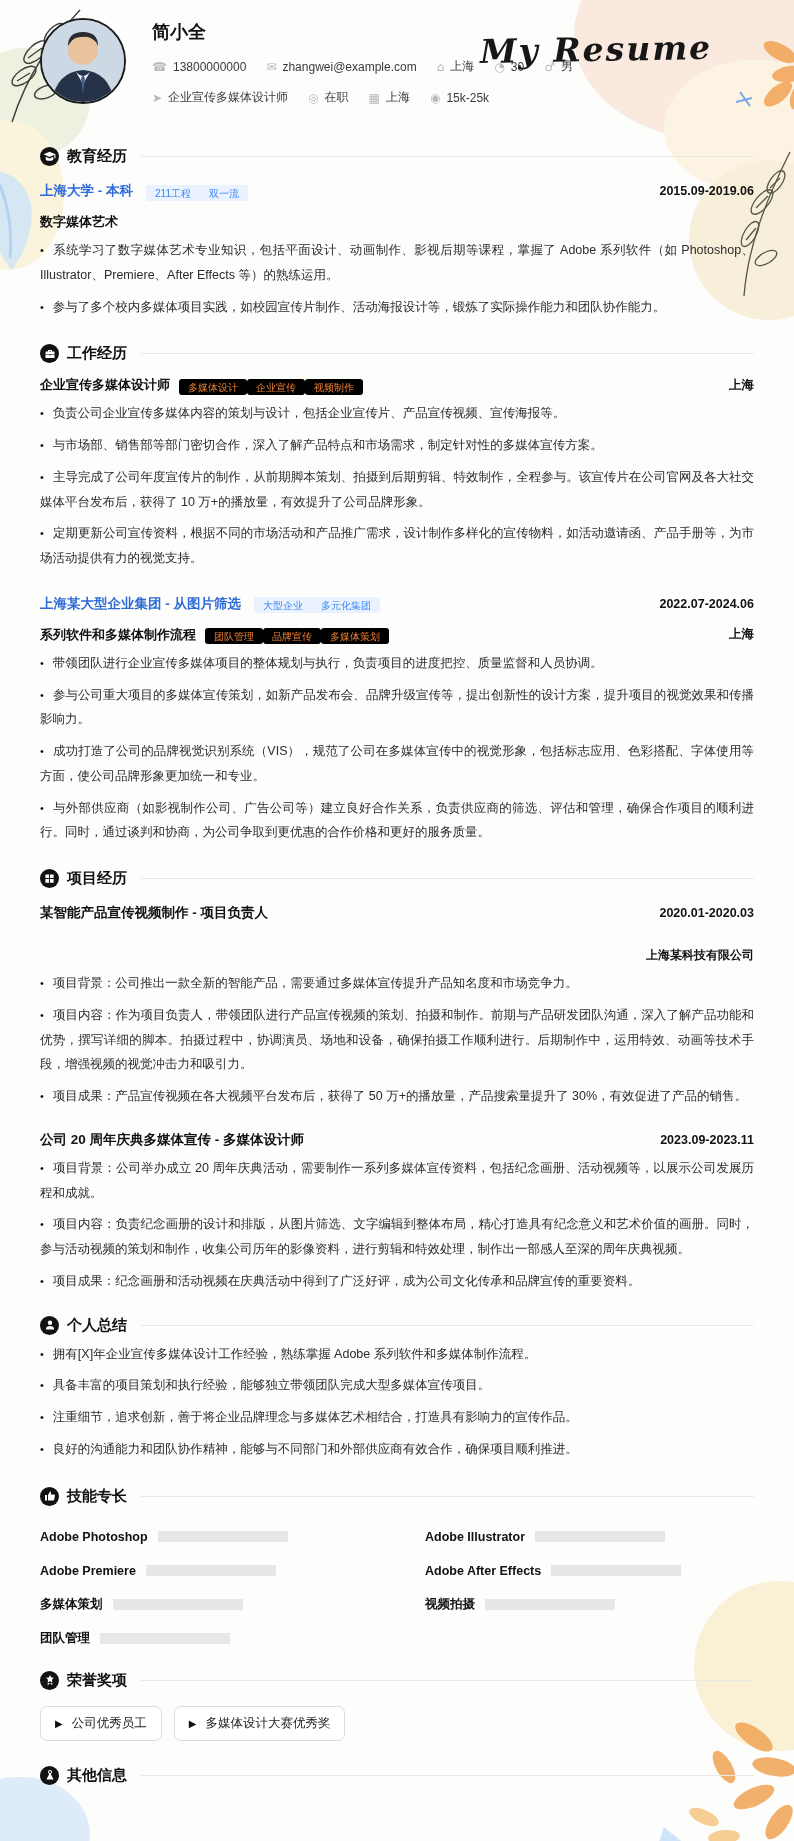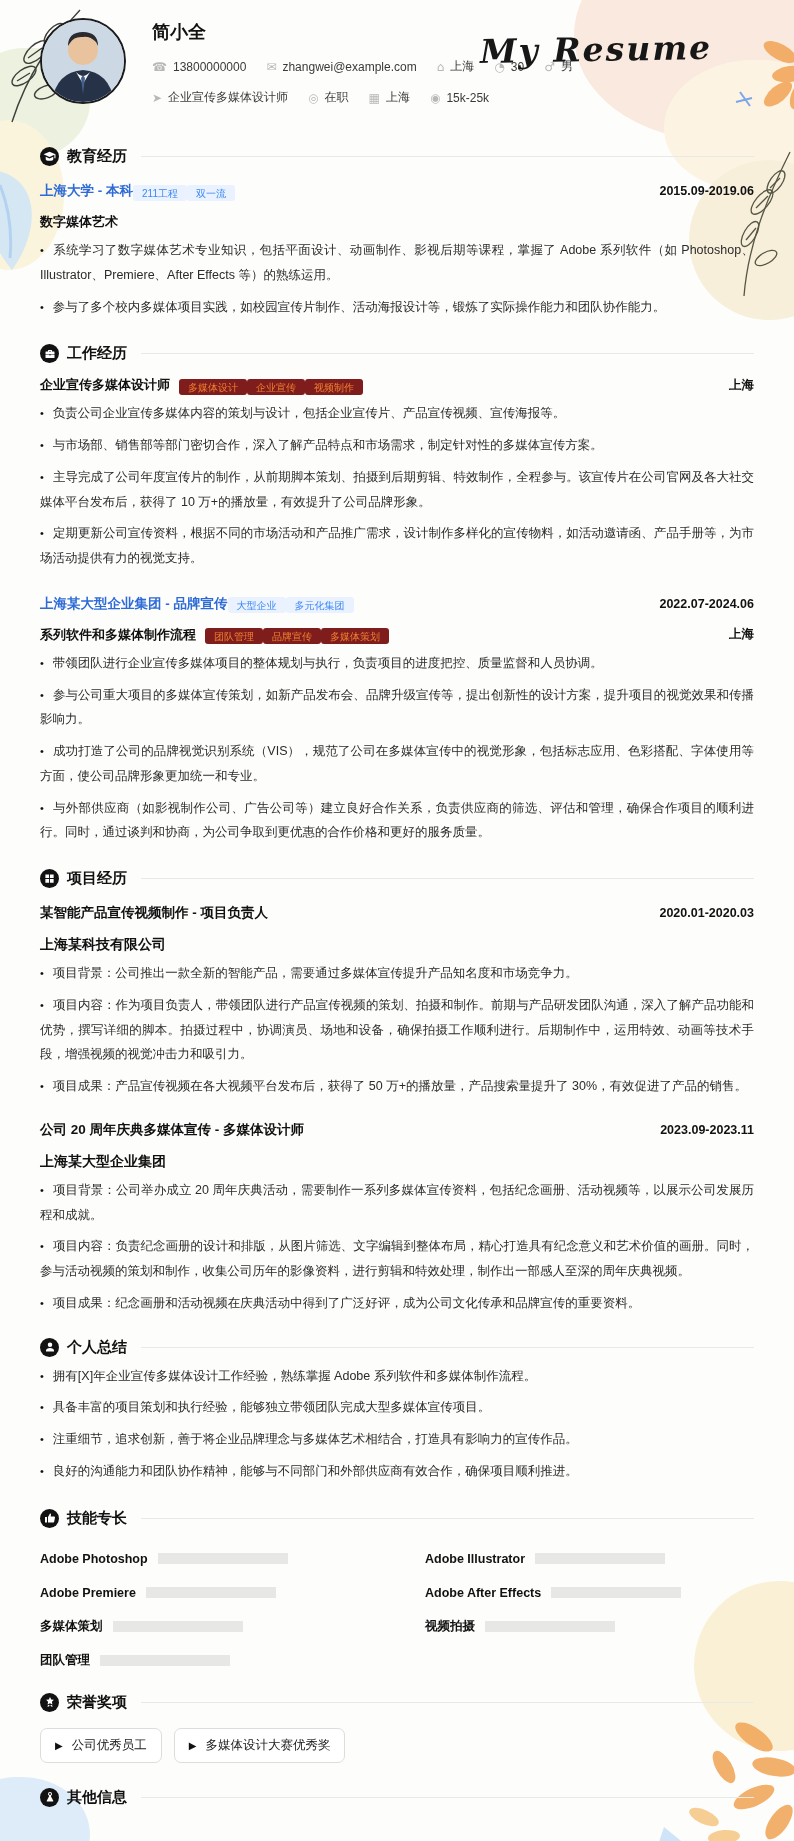--- a/index.html
+++ b/index.html
@@ -29,37 +29,37 @@
   
   .section{margin-top:25px;}
   .sec-head{display:flex;align-items:center;margin-bottom:6px;}
   .sec-icon{width:19px;height:19px;border-radius:50%;background:#121212;color:#fff;
     display:flex;align-items:center;justify-content:center;flex:0 0 auto;}
   .sec-icon svg{display:block;}
   .sec-title{font-size:15px;font-weight:bold;color:#111;margin-left:8px;}
   .sec-line{flex:1;height:1px;background:#e9e9e7;margin-left:14px;}
 
   .entry-row{display:flex;align-items:center;justify-content:space-between;margin-top:16px;}
-  .entry-left{display:flex;align-items:center;gap:0;flex-wrap:wrap;}
+  .entry-left{display:flex;align-items:center;gap:13px;flex-wrap:wrap;}
   .org-name{font-size:13.5px;font-weight:bold;color:#2e6bd6;}
   .plain-name{font-size:13.5px;font-weight:bold;color:#111;}
   .entry-date{font-size:12.5px;font-weight:bold;color:#111;white-space:nowrap;}
   .role-row{display:flex;align-items:center;justify-content:space-between;margin-top:13px;}
   .role-left{display:flex;align-items:center;gap:9px;flex-wrap:wrap;}
   .role-name{font-size:13px;font-weight:bold;color:#111;}
   .loc{font-size:12.5px;font-weight:bold;color:#111;}
   .tag{font-size:10px;padding:2.5px 9px;border-radius:3px;line-height:1.3;white-space:nowrap;}
   .tag.blue{color:#3d87f5;background:#e9f2fe;}
-  .tag.orange{color:#f08030;background:#7f1d1d;}
+  .tag.orange{color:#f08030;background:#000000;}
 
   .bullets{margin-top:4px;}
   .bullet{font-size:12.5px;line-height:1.98;color:#2b2b2b;text-align:justify;margin-top:7px;}
   .bullet .dot{font-size:11px;margin-right:9px;color:#111;}
 
-  .company-line{font-size:14px;font-weight:bold;color:#111;margin-top:14px;}
+  .company-line{font-size:12px;font-weight:bold;color:#111;margin-top:25px;text-align:right;}
 
   
   .skills-grid{display:grid;grid-template-columns:1fr 1fr;column-gap:56px;row-gap:20px;margin-top:24px;}
   .skill-row{display:flex;align-items:center;height:14px;}
   .skill-label{font-size:12.5px;font-weight:bold;color:#111;margin-right:10px;white-space:nowrap;}
   .skill-track{width:130px;height:11px;background:#e7e7e5;position:relative;overflow:hidden;}
   .skill-fill{height:100%;background:#0d0d0d;clip-path:polygon(0 0,100% 0,calc(100% - 6px) 100%,0 100%);}
 
   
   .honors-row{display:flex;gap:12px;margin-top:16px;}
@@ -256,21 +256,21 @@
 
               <div class="bullet"><span class="dot">•</span><span>主导完成了公司年度宣传片的制作，从前期脚本策划、拍摄到后期剪辑、特效制作，全程参与。该宣传片在公司官网及各大社交媒体平台发布后，获得了 10 万+的播放量，有效提升了公司品牌形象。</span></div>
 
               <div class="bullet"><span class="dot">•</span><span>定期更新公司宣传资料，根据不同的市场活动和产品推广需求，设计制作多样化的宣传物料，如活动邀请函、产品手册等，为市场活动提供有力的视觉支持。</span></div>
             </div>
         </div>
 
         <div class="work-entry" style="margin-bottom:24px;">
           <div class="entry-row">
             <div class="entry-left">
-              <span class="org-name">上海某大型企业集团 - 品牌宣传</span>
+              <span class="org-name">上海某大型企业集团 - 从图片筛选</span>
               <span>
                 
               <span class="tag blue">大型企业</span><span class="tag blue">多元化集团</span></span>
             </div>
             <span class="entry-date">2022.07-2024.06</span>
           </div>
           <div class="role-row">
             <div class="role-left">
               <span class="role-name">系列软件和多媒体制作流程</span>
               <span>
@@ -319,21 +319,20 @@
 
               <div class="bullet"><span class="dot">•</span><span>项目成果：产品宣传视频在各大视频平台发布后，获得了 50 万+的播放量，产品搜索量提升了 30%，有效促进了产品的销售。</span></div>
             </div>
         </div>
 
         <div class="project-entry" style="margin-bottom:22px;">
           <div class="entry-row">
             <span class="plain-name">公司 20 周年庆典多媒体宣传 - 多媒体设计师</span>
             <span class="entry-date">2023.09-2023.11</span>
           </div>
-          <div class="company-line">上海某大型企业集团</div>
           <div class="bullets">
 
               <div class="bullet"><span class="dot">•</span><span>项目背景：公司举办成立 20 周年庆典活动，需要制作一系列多媒体宣传资料，包括纪念画册、活动视频等，以展示公司发展历程和成就。</span></div>
 
               <div class="bullet"><span class="dot">•</span><span>项目内容：负责纪念画册的设计和排版，从图片筛选、文字编辑到整体布局，精心打造具有纪念意义和艺术价值的画册。同时，参与活动视频的策划和制作，收集公司历年的影像资料，进行剪辑和特效处理，制作出一部感人至深的周年庆典视频。</span></div>
 
               <div class="bullet"><span class="dot">•</span><span>项目成果：纪念画册和活动视频在庆典活动中得到了广泛好评，成为公司文化传承和品牌宣传的重要资料。</span></div>
             </div>
         </div>
       </div>

